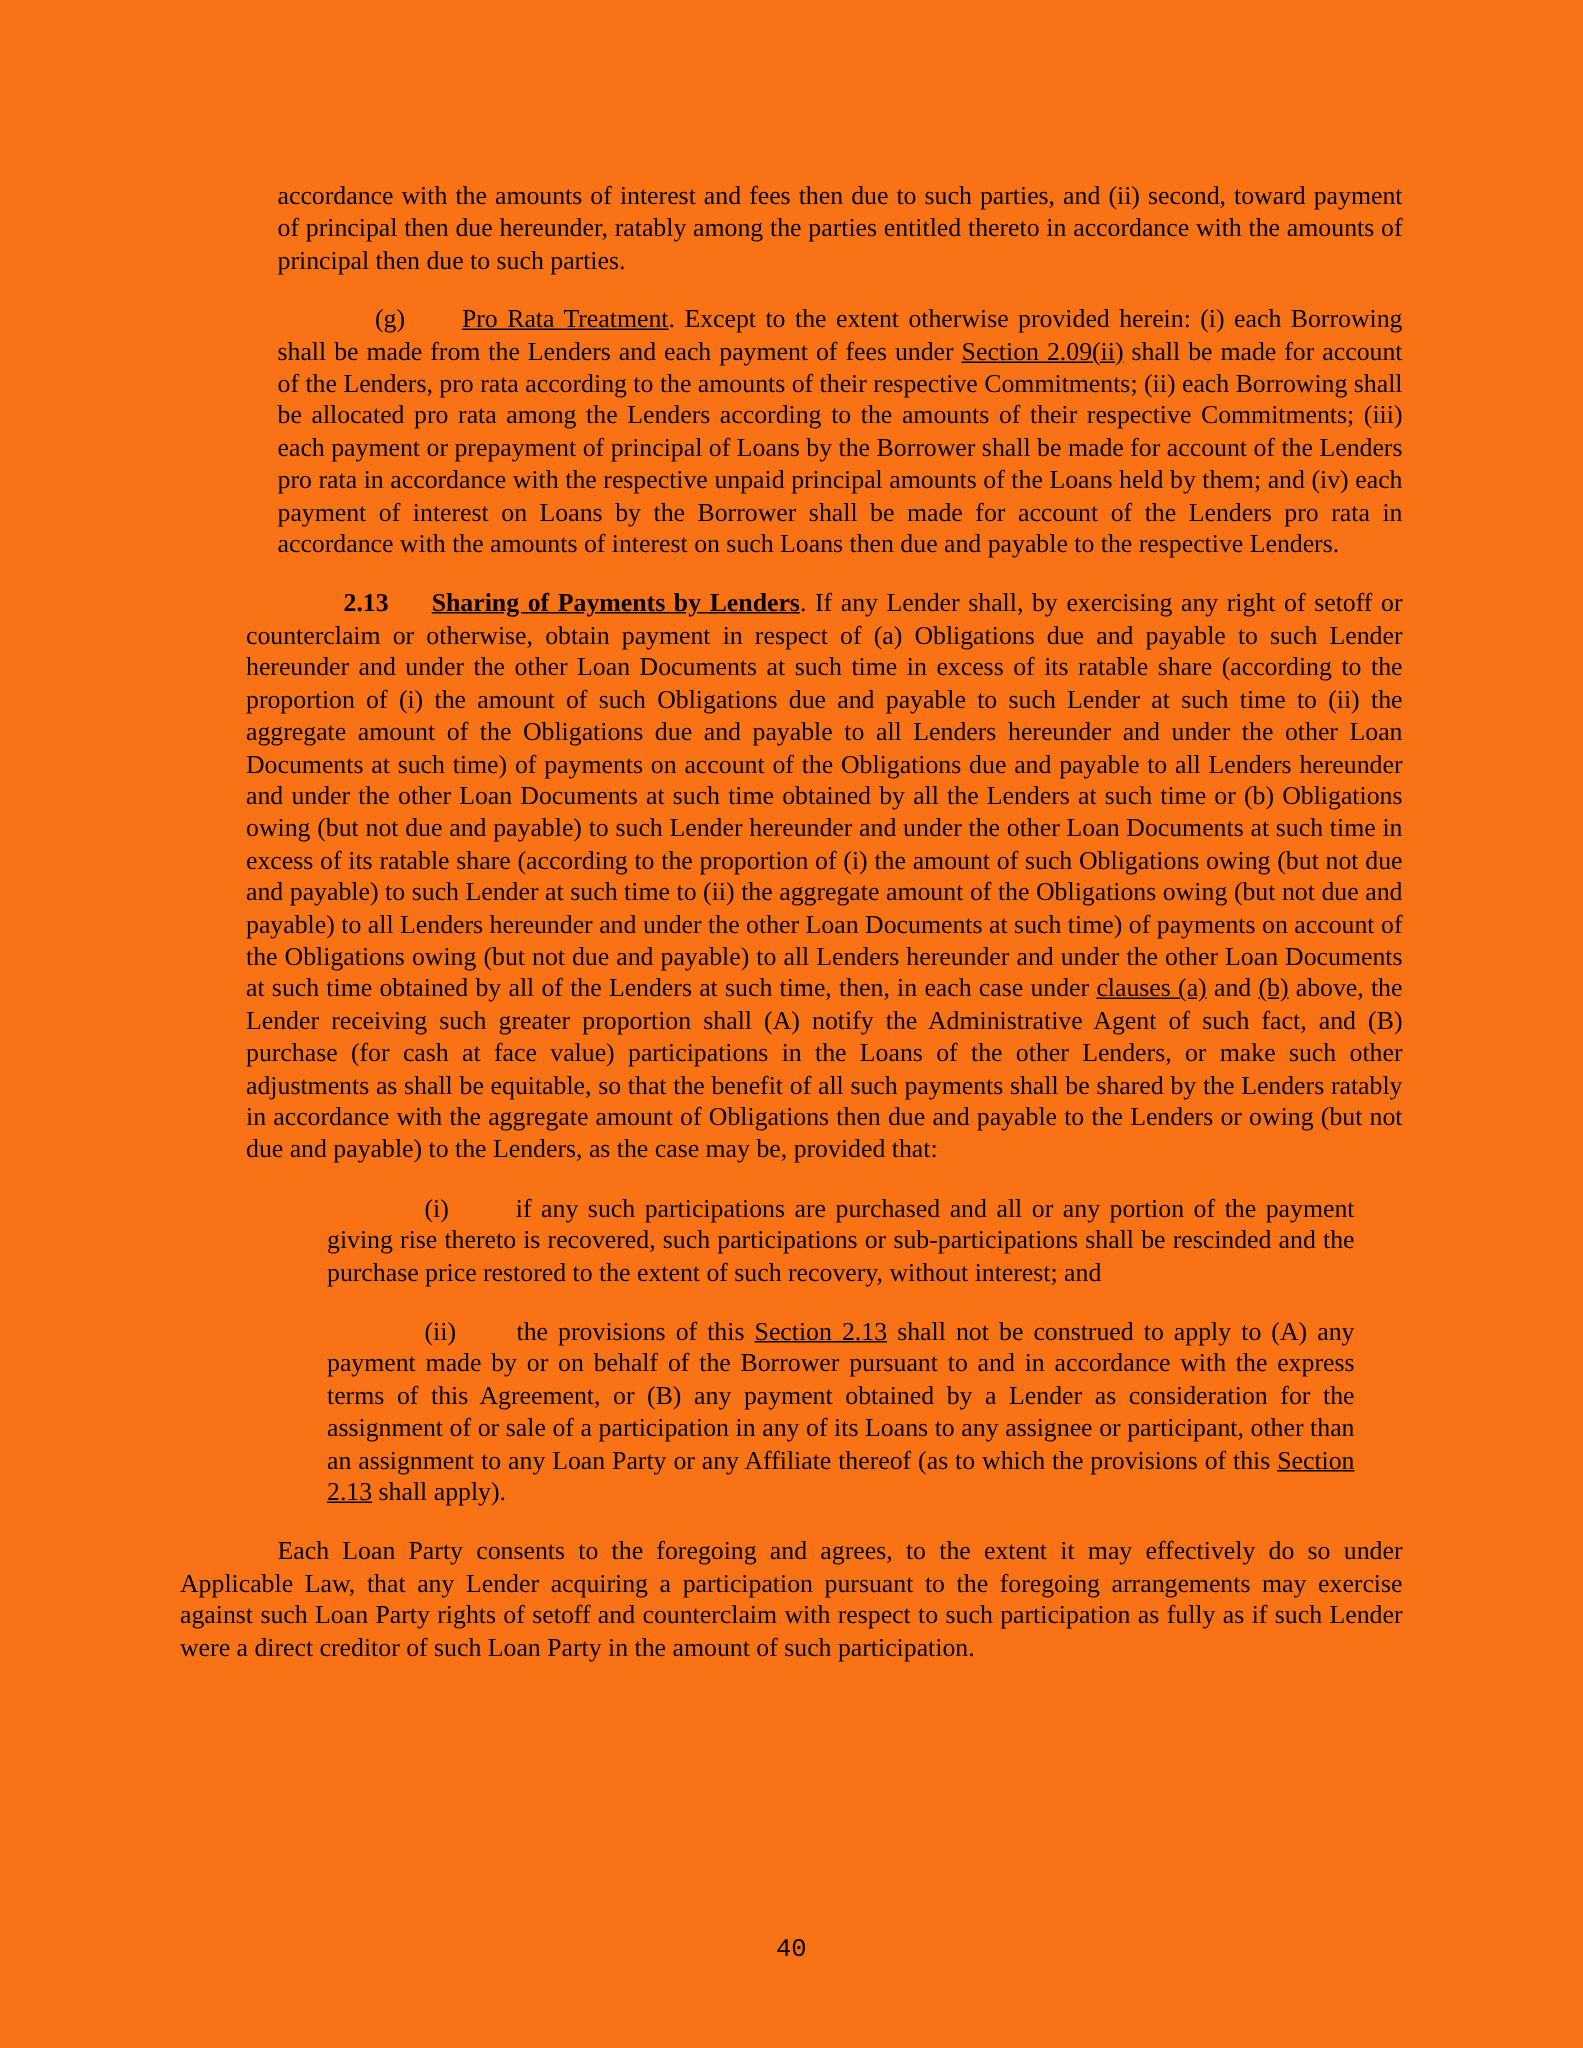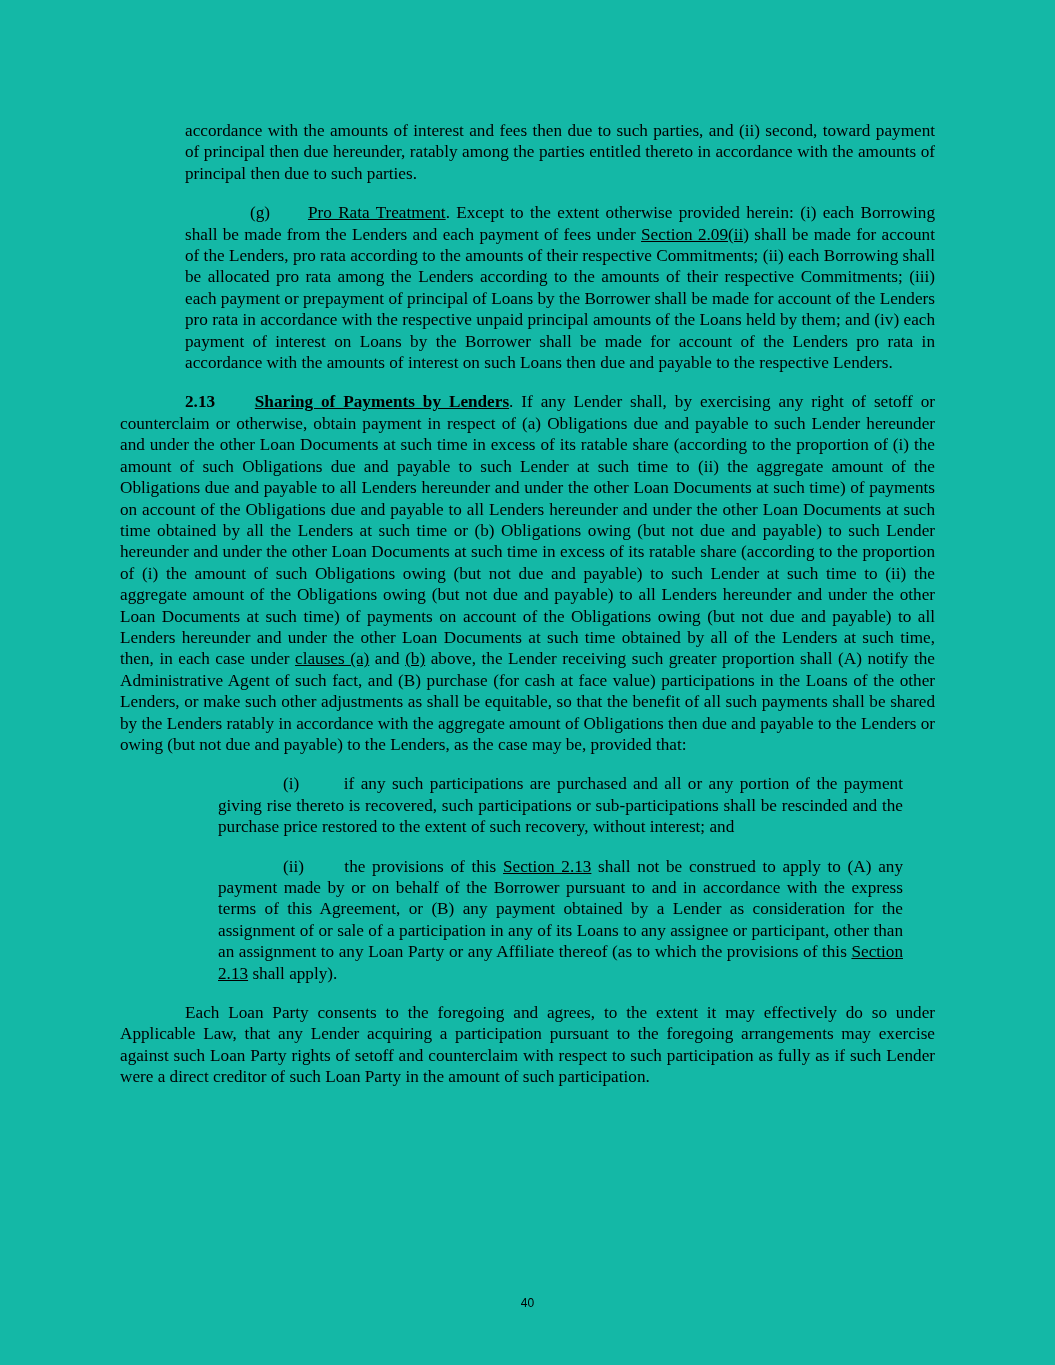--- a/index.html
+++ b/index.html
@@ -8,21 +8,21 @@
     background: #ffffff;
   }
   body {
     font-family: "Liberation Serif", serif;
     color: #000000;
   }
   .page {
     position: relative;
     width: 1055px;
     height: 1365px;
-    background: #14b8a6;
+    background: #f97316;
     box-sizing: border-box;
     padding: 120px 120px 60px 120px;
     overflow: hidden;
   }
   .body-col {
     width: 815px;
     margin: 0 auto;
   }
   p {
     margin: 0 0 18px 0;
@@ -36,41 +36,42 @@
     margin-left: 65px;
     width: 750px;
   }
   .p-g {
     margin-left: 65px;
     width: 750px;
     text-indent: 65px;
   }
   .p-213 {
     text-indent: 65px;
+    margin-left: 44px;
   }
   .p-roman {
     margin-left: 98px;
     width: 685px;
     text-indent: 65px;
   }
   .p-each {
     text-indent: 65px;
   }
   .u { text-decoration: underline; }
   .b { font-weight: bold; }
   .i { }
   .bu { font-weight: bold; text-decoration: underline; }
   .footer {
     position: absolute;
     left: 0;
     right: 0;
     bottom: 55px;
     text-align: center;
-    font-size: 12px;
-    font-family: Liberation Sans, sans-serif;
+    font-size: 17px;
+    font-family: Liberation Mono, monospace;
   }
 </style>
 </head>
 <body>
 
 <div class="page">
   <div class="body-col">
 
     <p class="p-continued">
       <span>accordance with the amounts of interest and fees then due to such parties, and (ii) second, toward payment of principal then due hereunder, ratably among the parties entitled thereto in accordance with the amounts of principal then due to such parties.</span>

